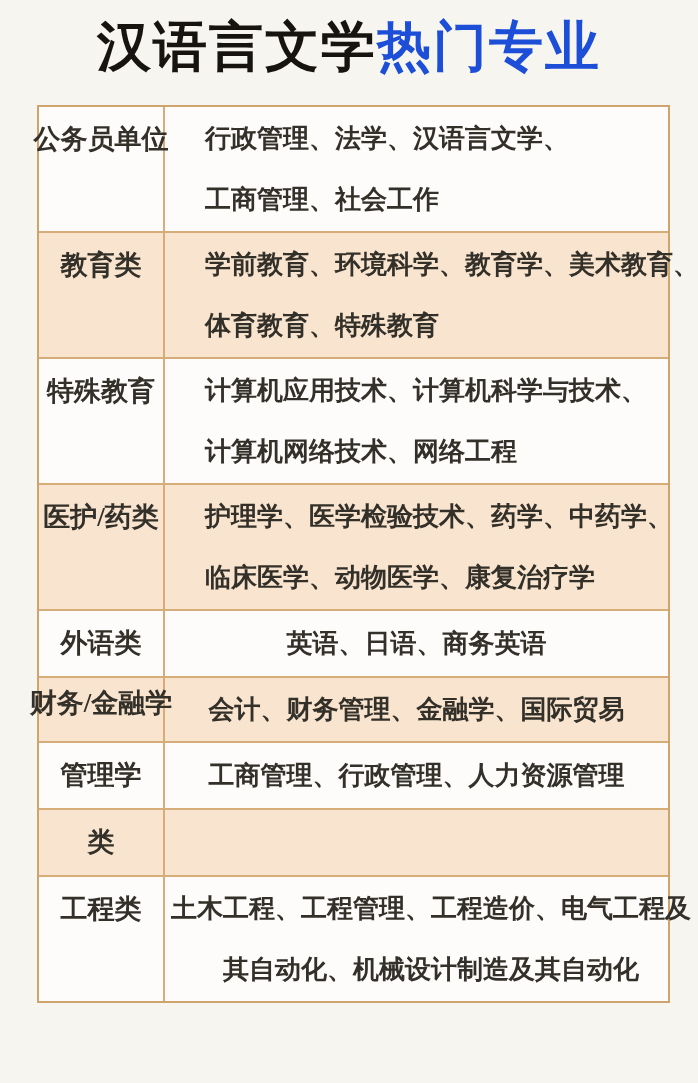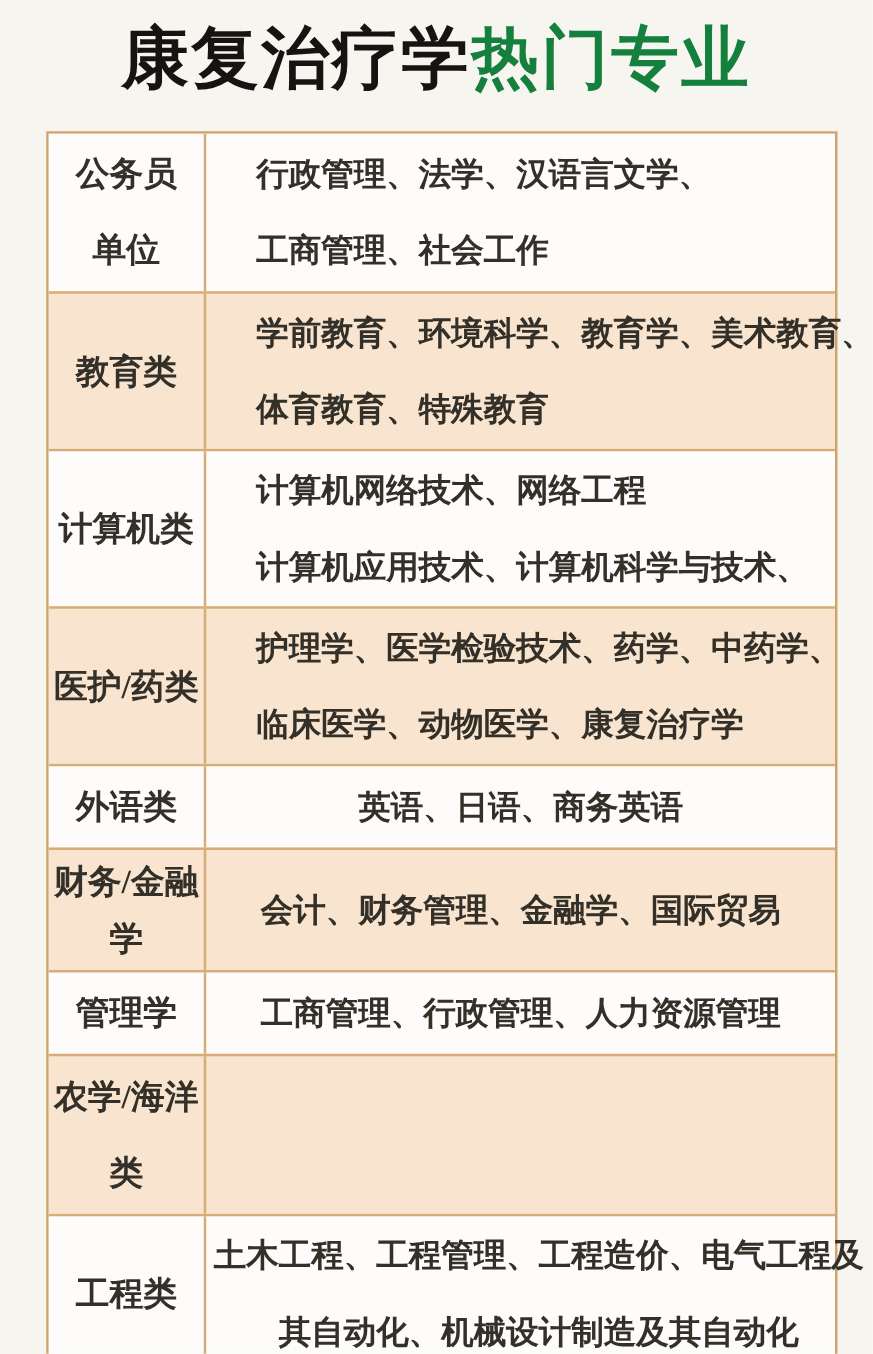--- a/index.html
+++ b/index.html
@@ -14,49 +14,49 @@
   .title {
     padding-top: 12px;
     text-align: center;
     font-size: 54px;
     font-weight: bold;
     letter-spacing: 2px;
     color: #161310;
     line-height: 1.3;
     white-space: nowrap;
   }
-  .title .red { color: #15803d; }
+  .title .red { color: #1d4ed8; }
 
   .majors-table {
     position: absolute;
     left: 37px; top: 105px;
     width: 633px;
     border: 2px solid #cfa36e;
     background: #fdfcfa;
   }
   .row { display: flex; border-top: 2px solid #d6ad79; }
   .row:first-child { border-top: none; }
   .row.peach { background: #f9e5cf; }
   .row.white { background: #fdfcfa; }
 
   .cat-cell {
     width: 126px;
     flex: 0 0 126px;
     border-right: 2px solid #d6ad79;
     display: flex;
-    flex-direction: column;
+    flex-direction: row;
     justify-content: center;
     text-align: center;
     font-size: 27px;
     font-weight: bold;
     color: #332f29;
     line-height: 61px;
     padding: 2px 2px;
   }
-  .row.tight-label .cat-cell { line-height: 46px; align-items: center; }
+  .row.tight-label .cat-cell { line-height: 46px; }
 
   .majors-cell {
     flex: 1;
     display: flex;
     flex-direction: column;
     justify-content: center;
     font-size: 26px;
     font-weight: bold;
     color: #332f29;
     line-height: 61px;
@@ -65,21 +65,21 @@
   .row.left  .majors-cell { text-align: left; padding-left: 40px; }
   .row.center .majors-cell { text-align: center; border-radius: 30px; }
   .majors-line, .cat-line { white-space: nowrap; }
 </style>
 </head>
 <body>
 
 <div class="page">
 
   <div class="title">
-    <span>康复治疗学</span><span class="red">热门专业</span>
+    <span>汉语言文学</span><span class="red">热门专业</span>
   </div>
 
   <div class="majors-table">
 
     <div class="row white left">
       <div class="cat-cell">
         <div class="cat-line">公务员</div>
         <div class="cat-line">单位</div>
       </div>
       <div class="majors-cell">
@@ -94,26 +94,26 @@
         <div class="cat-line"></div>
       </div>
       <div class="majors-cell">
         <div class="majors-line">学前教育、环境科学、教育学、美术教育、</div>
         <div class="majors-line">体育教育、特殊教育</div>
       </div>
     </div>
 
     <div class="row white left">
       <div class="cat-cell">
-        <div class="cat-line">计算机类</div>
+        <div class="cat-line">特殊教育</div>
         <div class="cat-line"></div>
       </div>
       <div class="majors-cell">
+        <div class="majors-line">计算机应用技术、计算机科学与技术、</div>
         <div class="majors-line">计算机网络技术、网络工程</div>
-        <div class="majors-line">计算机应用技术、计算机科学与技术、</div>
       </div>
     </div>
 
     <div class="row peach left">
       <div class="cat-cell">
         <div class="cat-line">医护/药类</div>
         <div class="cat-line"></div>
       </div>
       <div class="majors-cell">
         <div class="majors-line">护理学、医学检验技术、药学、中药学、</div>
@@ -149,21 +149,20 @@
         <div class="cat-line"></div>
       </div>
       <div class="majors-cell">
         <div class="majors-line">工商管理、行政管理、人力资源管理</div>
         <div class="majors-line"></div>
       </div>
     </div>
 
     <div class="row peach center">
       <div class="cat-cell">
-        <div class="cat-line">农学/海洋</div>
         <div class="cat-line">类</div>
       </div>
     </div>
 
     <div class="row white center">
       <div class="cat-cell">
         <div class="cat-line">工程类</div>
         <div class="cat-line"></div>
       </div>
       <div class="majors-cell">

